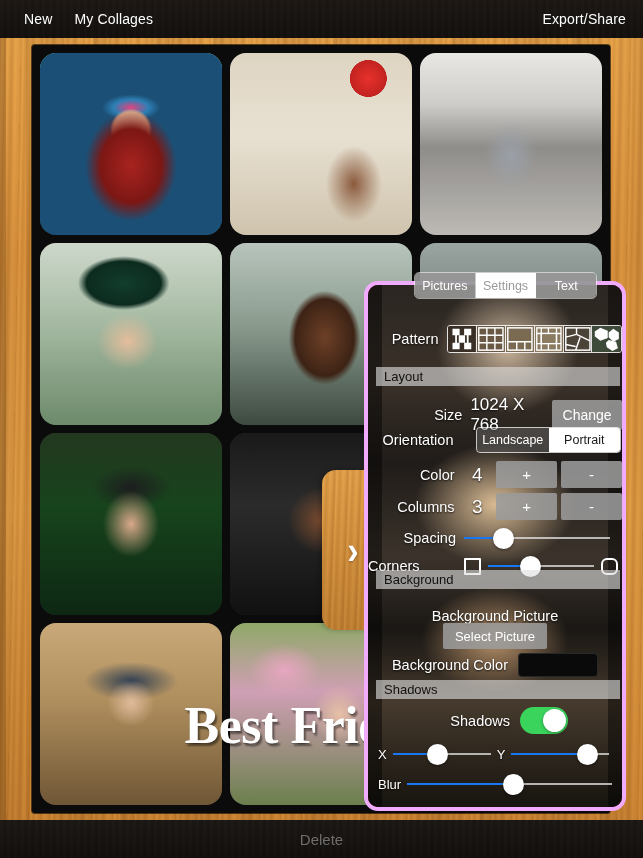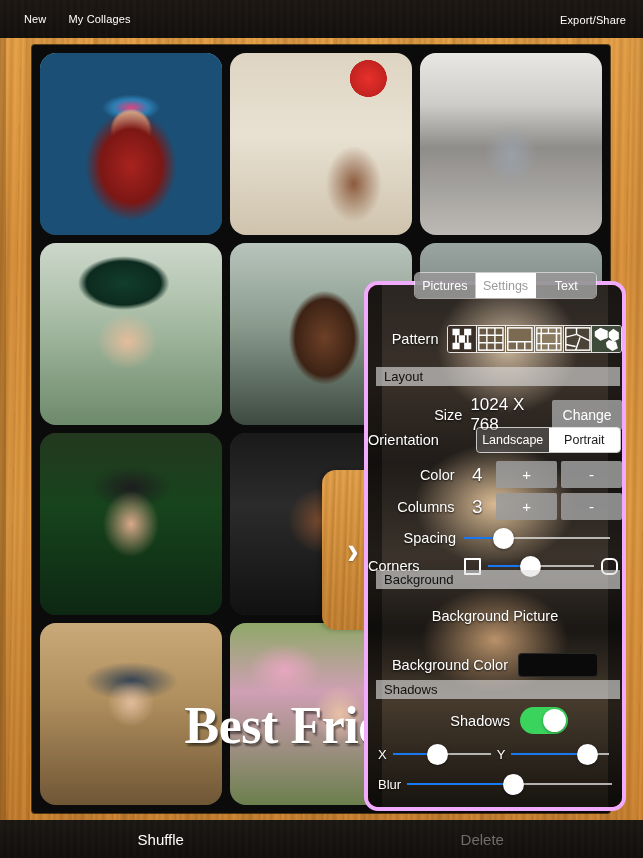--- a/index.html
+++ b/index.html
@@ -17,21 +17,21 @@
   .topbar {
     position: absolute; top: 0; left: 0; width: 643px; height: 38px;
     background:
       repeating-linear-gradient(90deg, rgba(255,255,255,0.012) 0 3px, rgba(0,0,0,0.02) 3px 7px),
       linear-gradient(180deg, #1c1713 0%, #171310 55%, #120f0c 100%);
     display: flex; align-items: center;
     z-index: 40;
   }
   .topbar .tb-left { display: flex; align-items: center; gap: 22px; padding-left: 24px; }
   .tb-btn {
-    color: #ffffff; font-size: 11px; letter-spacing: .15px;
+    color: #ffffff; font-size: 14px; letter-spacing: .15px;
     background: none; border: none; cursor: pointer;
     font-family: "Liberation Sans", sans-serif;
   }
   .tb-right { margin-left: auto; padding-right: 17px; }
 
   
   .wood {
     position: absolute; top: 38px; left: 0; width: 643px; height: 782px;
     background:
       repeating-linear-gradient(91deg,
@@ -236,21 +236,21 @@
               text-shadow: 0 1px 2px rgba(0,0,0,.85); width: 90px; }
   .btn-gray {
     background: rgba(155,155,155,.88); color: #ffffff;
     border: none; border-radius: 2px; font-size: 14px; cursor: pointer;
     font-family: "Liberation Sans", sans-serif;
   }
   .btn-change { height: 30px; width: 77px; }
 
   
   .r-orient { top: 142px; }
-  .r-orient .lbl { width: 108px; text-align: left; padding-right: 8px; }
+  .r-orient .lbl { width: 108px; text-align: center; padding-right: 8px; }
   .seg2 { display: flex; width: 145px; height: 26px; border-radius: 4px;
           overflow: hidden; border: 1px solid rgba(255,255,255,.75); }
   .seg2 > div { flex: 1; display: flex; align-items: center; justify-content: center;
                 font-size: 12.5px; cursor: pointer;
                 background: rgba(110,110,110,.45); color: #ffffff; }
   .seg2 > div.on { background: #ffffff; color: #1a1a1a; }
 
   
   .r-rows { top: 176px; }
   .r-cols { top: 208px; }
@@ -498,20 +498,23 @@
             <div class="knob" style="left: calc(40% - 10.5px);"></div>
           </div>
           <span class="sq-rd"></span>
         </div>
 
         <div class="ghead gh-background">Background</div>
 
         <div class="row r-bgpic">
           <span class="lbl">Background Picture</span>
         </div>
+        <div class="row r-selpic">
+          <button class="btn-gray btn-selpic">Select Picture</button>
+        </div>
         <div class="row r-bgcolor">
           <span class="lbl">Background Color</span>
           <div class="swatch"></div>
         </div>
 
         <div class="ghead gh-shadows">Shadows</div>
 
         <div class="row r-shadowtoggle">
           <span class="lbl">Shadows</span>
           <div class="toggle">
@@ -547,17 +550,16 @@
     </div>
 
     <div class="seg-tabs">
       <div class="seg">Pictures</div>
       <div class="seg on">Settings</div>
       <div class="seg">Text</div>
     </div>
   </div>
 
   <div class="bottombar">
-    <div class="bb-btn bb-shuffle">Shuffle</div>
     <div class="bb-btn bb-delete">Delete</div>
   </div>
 
 </div>
 
 </body></html>

